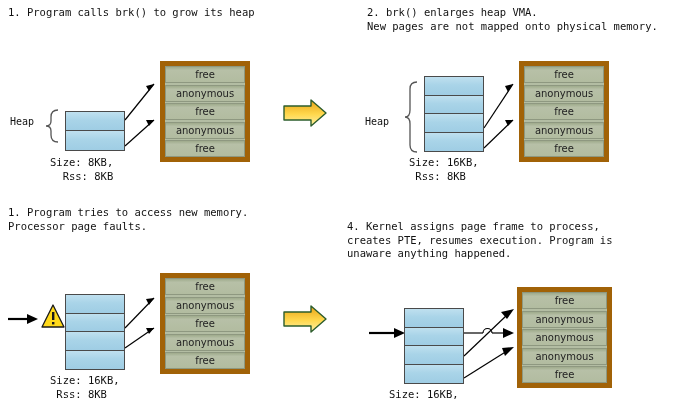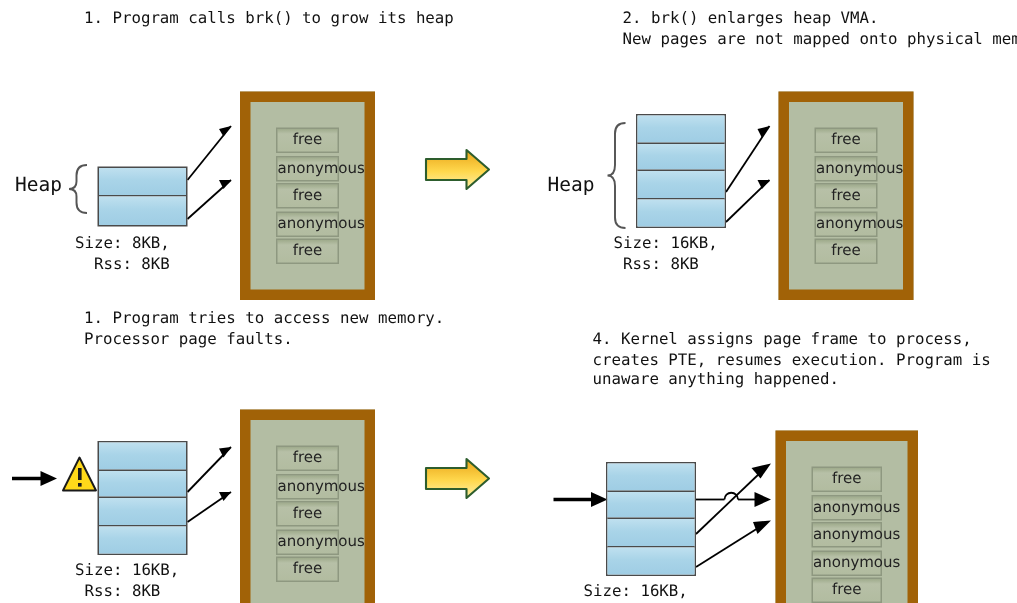--- a/index.html
+++ b/index.html
@@ -4,47 +4,47 @@
 <style>
   html,body{margin:0;padding:0;}
   body{
     width:678px;height:402px;background:#ffffff;
     font-family:"DejaVu Sans Mono","Liberation Mono",monospace;
     color:#1a1a1a;overflow:hidden;position:relative;
   }
   .panel{position:absolute;}
   .caption{
     font-family:"DejaVu Sans Mono","Liberation Mono",monospace;
-    font-size:10.5px;line-height:13.5px;white-space:pre;color:#111;margin-left:48px;
+    font-size:10.5px;line-height:13.5px;white-space:pre;color:#111;
   }
   .caption b{font-weight:normal;}
 
   
   .heapcol{position:absolute;border:1px solid #4a4a4a;box-sizing:border-box;}
   .hcell{
     box-sizing:border-box;width:100%;
     background:linear-gradient(to bottom,#bfe0ef 0%,#a9d4e8 45%,#9fcde4 100%);
     border-bottom:1px solid #4a4a4a;
   }
   .hcell:last-child{border-bottom:none;}
 
   
-  .memcol{position:absolute;border:7px solid #a16207;box-sizing:border-box;
-          background:#b3bda3;padding:17px;}
+  .memcol{position:absolute;border:5px solid #a16207;box-sizing:border-box;
+          background:#b3bda3;padding:0;}
   .mcell{
     box-sizing:border-box;height:17px;margin-bottom:1.5px;
     background:linear-gradient(to bottom,#9fab8c 0%,#b7c0a7 22%,#b2bca0 100%);
     border:1px solid #8e9880;
     font-size:10px;line-height:15px;text-align:center;color:#222;
     font-family:"DejaVu Sans","Liberation Sans",sans-serif;
   }
   .mcell:last-child{margin-bottom:0;}
 
   .heaplabel{
-    position:absolute;font-size:13px;color:#111;
+    position:absolute;font-size:10px;color:#111;
     font-family:"DejaVu Sans Mono","Liberation Mono",monospace;
     text-align:center;
   }
   .sizelabel{
     position:absolute;font-size:10.5px;line-height:13.5px;color:#111;
     white-space:pre;text-align:left;
     font-family:"DejaVu Sans Mono","Liberation Mono",monospace;
   }
   svg{position:absolute;left:0;top:0;overflow:visible;}
 </style>

